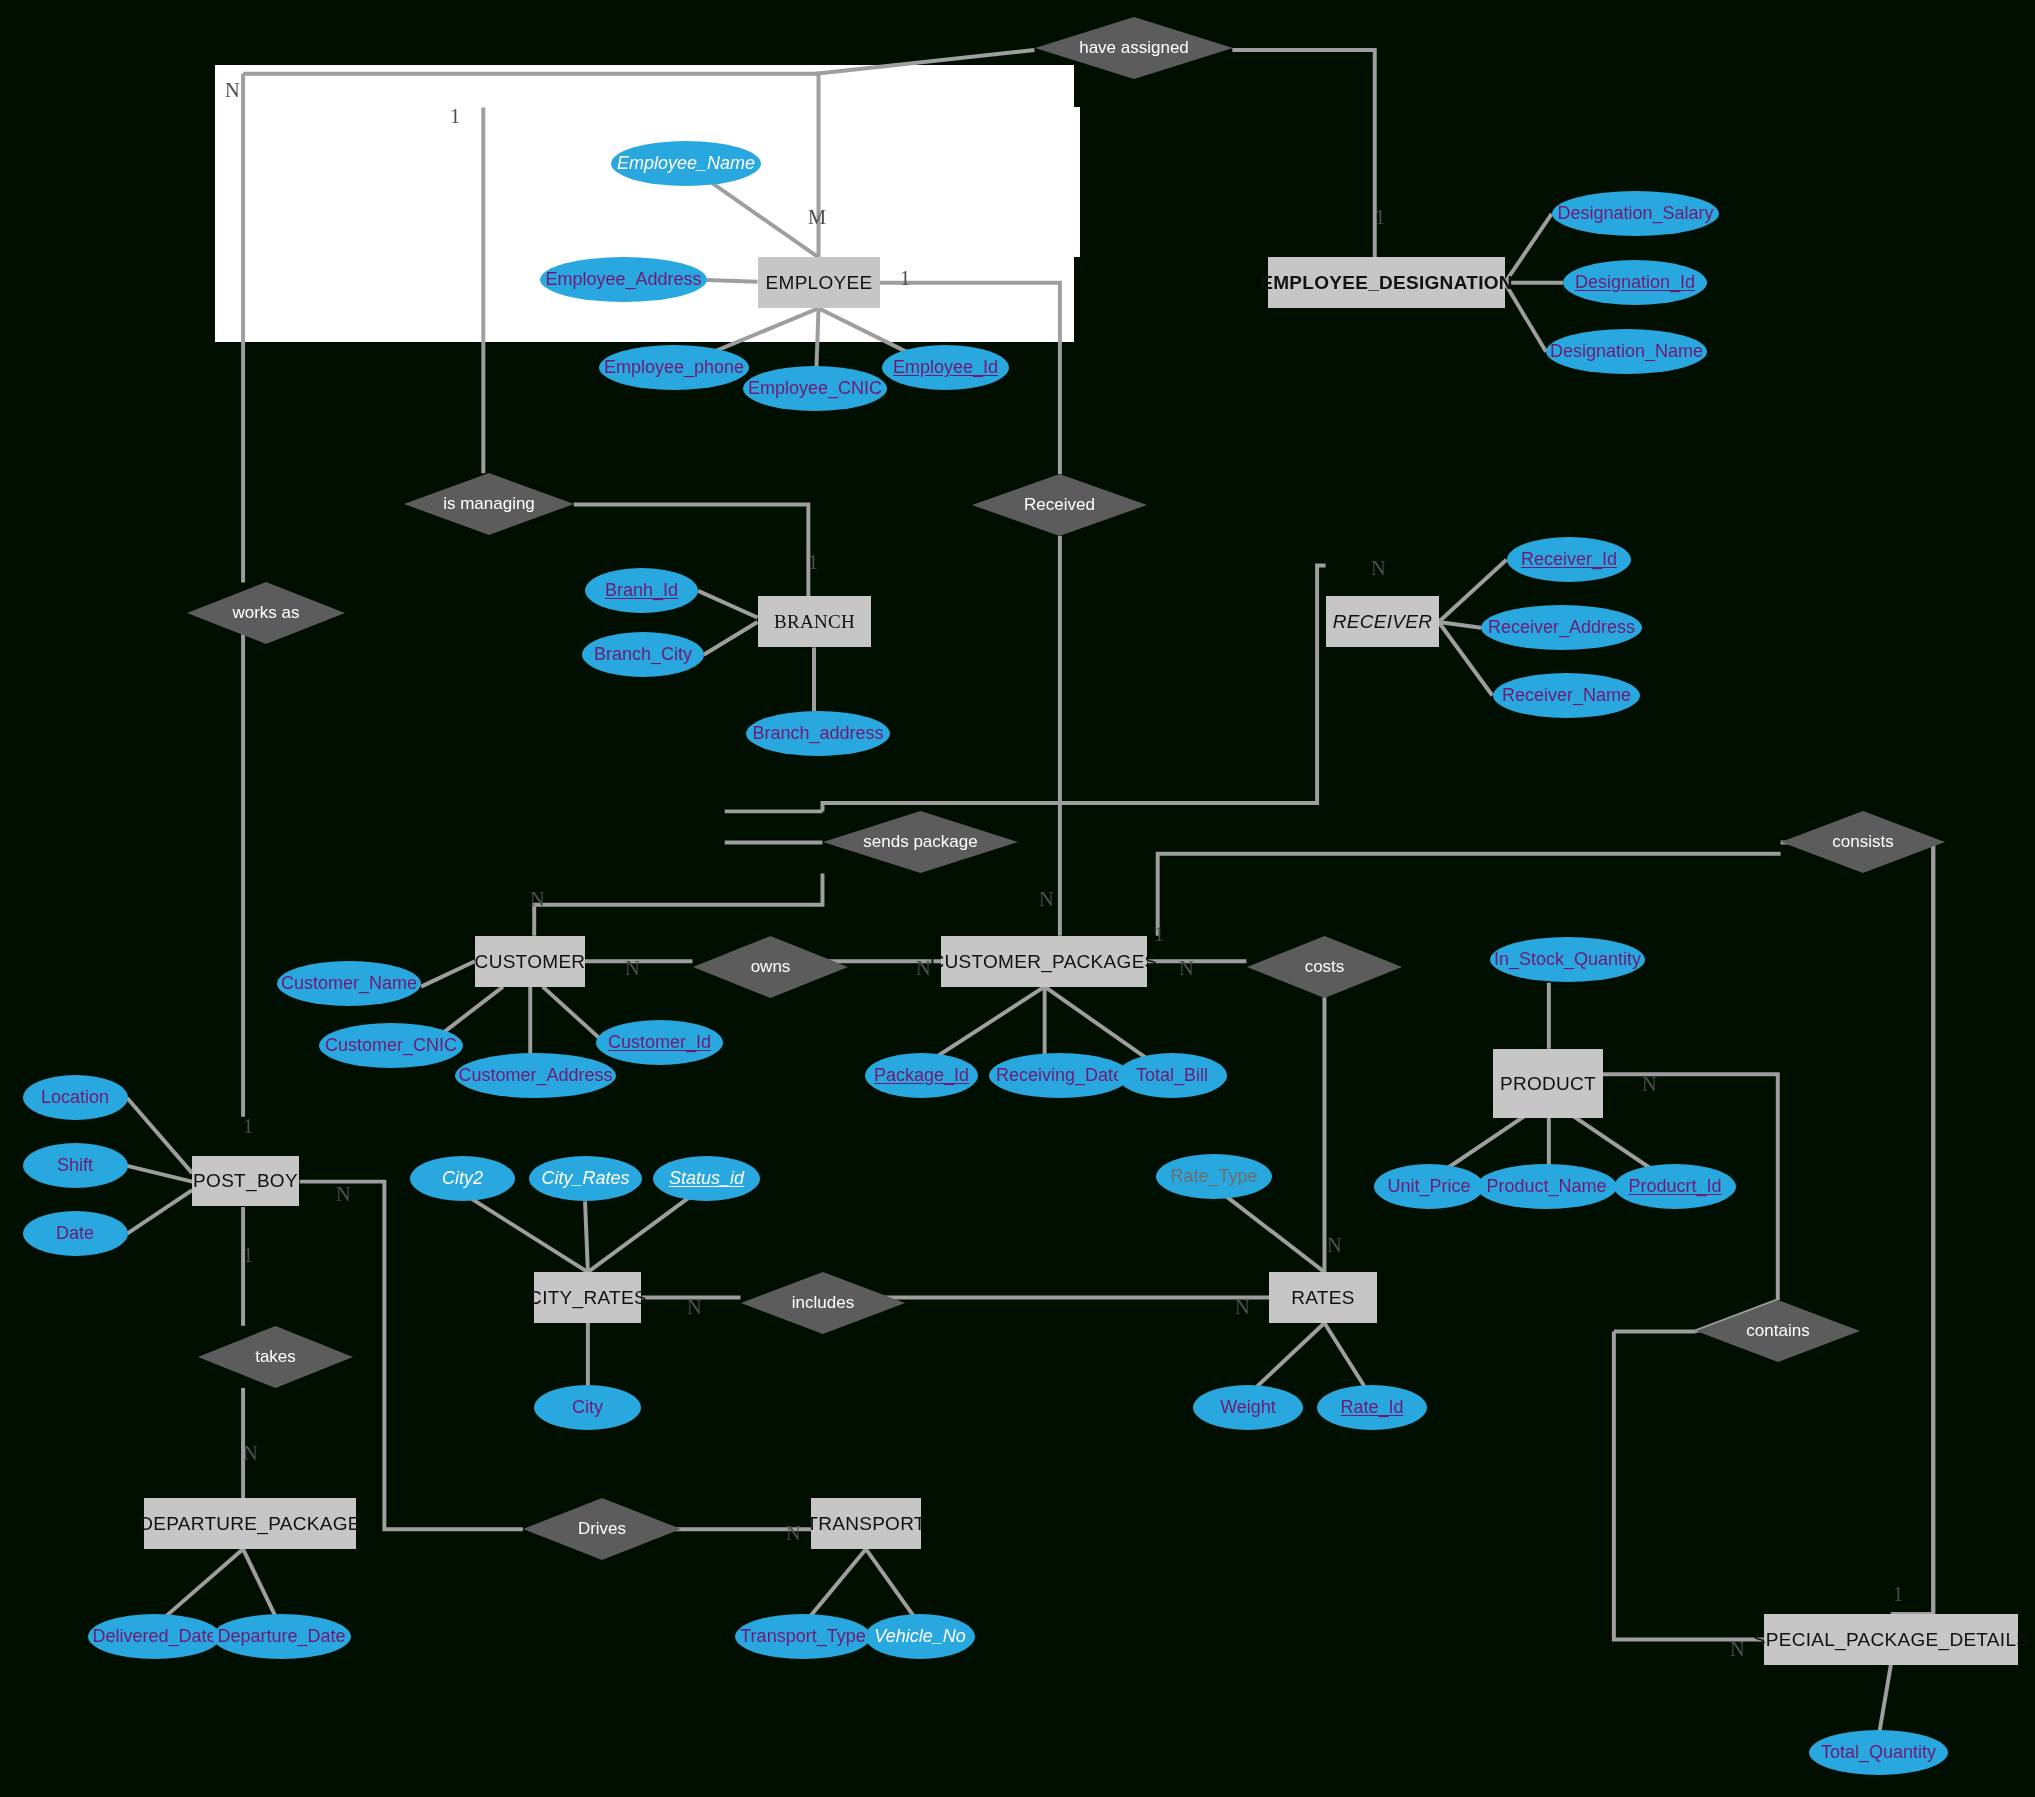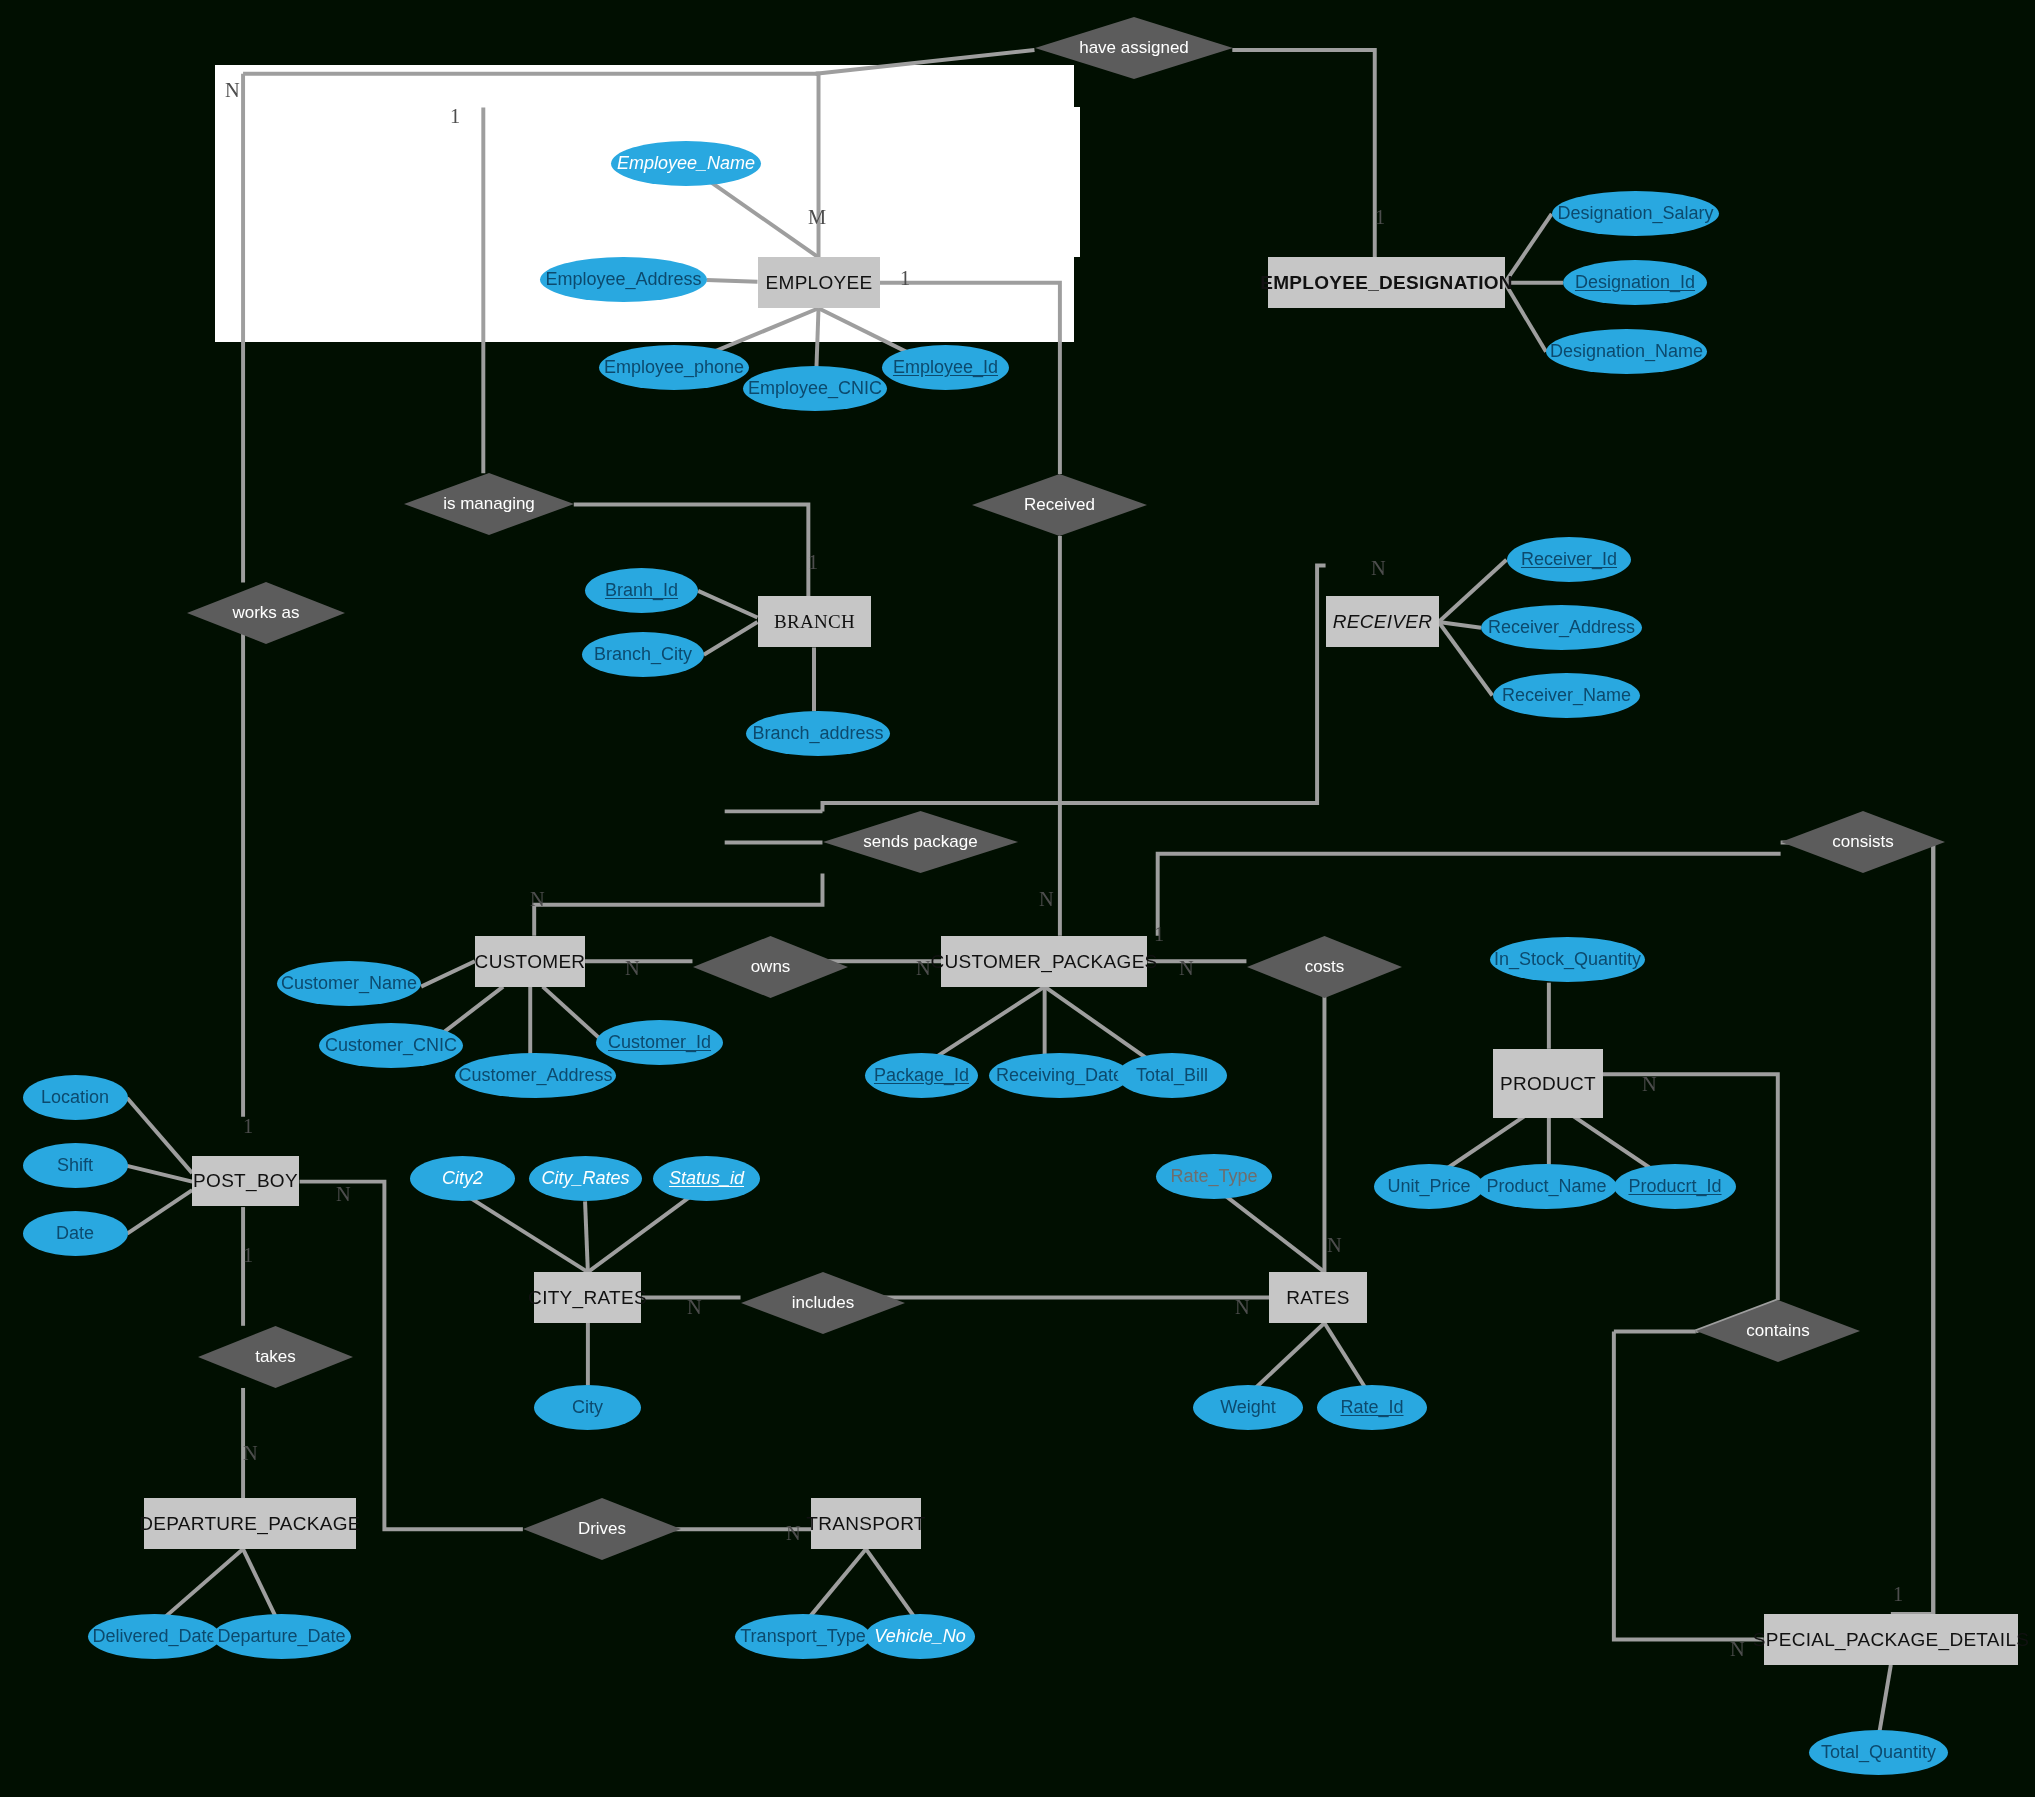--- a/index.html
+++ b/index.html
@@ -1,21 +1,21 @@
 <!DOCTYPE html>
 <html style="font-size:9px"><head>
 <meta charset="utf-8">
 <style>
   html,body{margin:0;padding:0;background:#010f01;}
   #stage{position:relative;width:2035px;height:1798px;background:#010f01;overflow:hidden;
          font-family:"Liberation Sans", sans-serif;}
   #edges{position:absolute;left:0;top:0;width:2035px;height:1798px;}
   .node{position:absolute;box-sizing:border-box;display:flex;align-items:center;justify-content:center;text-align:center;}
   .entity{background:#c6c6c6;color:#111;font-size:19px;letter-spacing:0.3px;}
-  .attr{background:#29a8e0;color:#0c4a6e;border-radius:50%;font-size:18px;}
+  .attr{background:#29a8e0;color:#701a75;border-radius:50%;font-size:18px;}
   .attr.key span{text-decoration:underline;text-underline-offset:2.3px;}
   .attr.light{color:#ffffff;font-style:italic;}
   .attr.dim{color:#6e6e6e;}
   .rel{color:#ffffff;font-size:17px;}
   .rel .dia{position:absolute;left:0;top:0;width:100%;height:100%;background:#5c5c5c;
             clip-path:polygon(50% 0,100% 50%,50% 100%,0 50%);}
   .rel span{position:relative;z-index:2;white-space:nowrap;}
   .card{position:absolute;color:#4d4d4d;font-size:20.4px;font-family:"Liberation Serif",serif;}
   .whitebox{position:absolute;background:#ffffff;}
 </style>
@@ -151,21 +151,21 @@
       </div>
       <div class="node entity" style="left: 1493px; top: 1049px; width: 110px; height: 69px;">
         <span>PRODUCT</span>
       </div>
       <div class="node entity" style="left: 192px; top: 1156px; width: 107px; height: 50px;">
         <span>POST_BOY</span>
       </div>
       <div class="node entity" style="left: 534px; top: 1272px; width: 107px; height: 51px;">
         <span>CITY_RATES</span>
       </div>
-      <div class="node entity" style="left: 1269px; top: 1272px; width: 98px; height: 51px;">
+      <div class="node entity" style="left: 1269px; top: 1272px; width: 108px; height: 51px;">
         <span>RATES</span>
       </div>
       <div class="node entity" style="left: 144px; top: 1498px; width: 212px; height: 51px;">
         <span>DEPARTURE_PACKAGE</span>
       </div>
       <div class="node entity" style="left: 811px; top: 1498px; width: 110px; height: 51px;">
         <span>TRANSPORT</span>
       </div>
       <div class="node entity" style="left: 1764px; top: 1614px; width: 254px; height: 51px;">
         <span>SPECIAL_PACKAGE_DETAILS</span>

